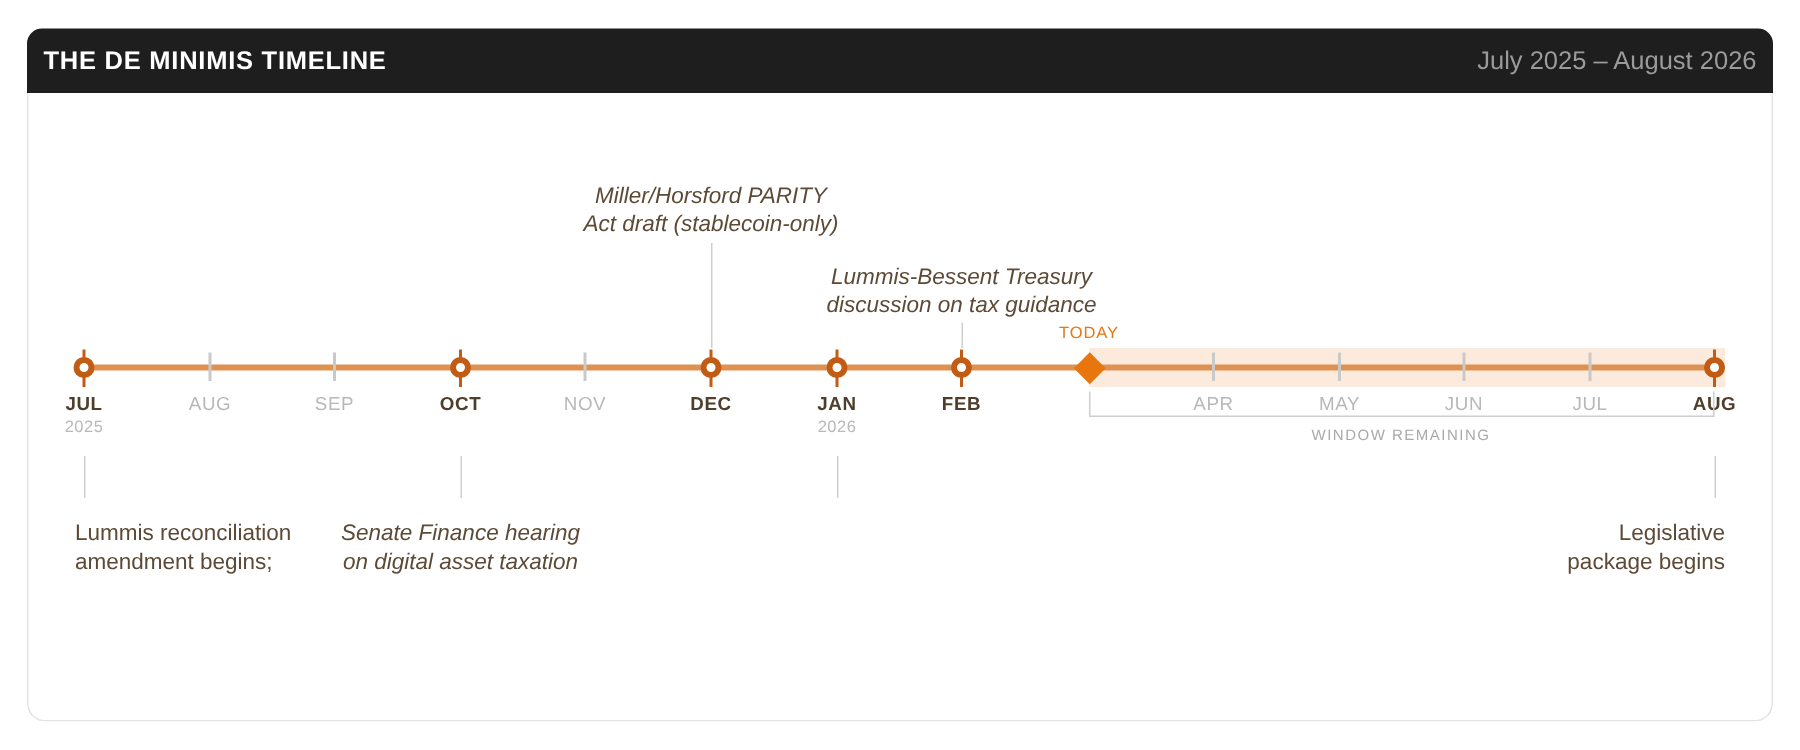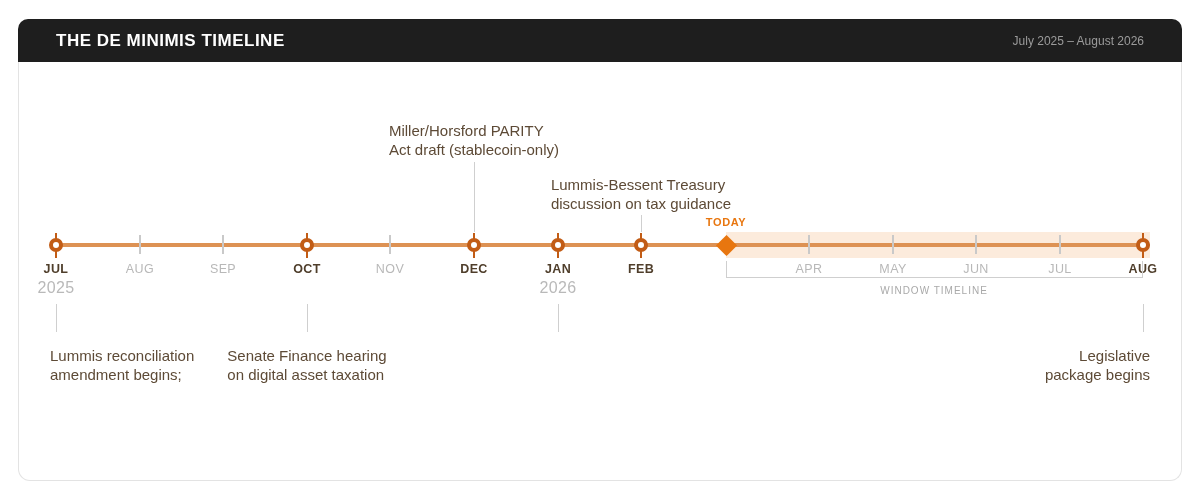--- a/index.html
+++ b/index.html
@@ -3,55 +3,55 @@
 <meta charset="utf-8">
 <style>
   html,body{margin:0;padding:0;background:#ffffff;}
   body{width:1200px;height:500px;position:relative;font-family:"Liberation Sans","DejaVu Sans",sans-serif;}
   .stage{position:absolute;left:0;top:0;width:1200px;height:500px;}
 
   
   .card{position:absolute;left:18px;top:19px;width:1164px;height:462px;}
   .card-header{position:absolute;left:0;top:0;width:100%;height:43px;background:#1e1e1e;
     border-radius:10px 10px 0 0;display:flex;align-items:center;justify-content:space-between;
-    box-sizing:border-box;padding:0 38px;}
+    box-sizing:border-box;padding:0 11px;}
   .card-title{color:#ffffff;font-size:17px;font-weight:700;letter-spacing:0.5px;}
-  .card-range{color:#9b9b9b;font-size:12px;}
+  .card-range{color:#9b9b9b;font-size:17px;}
   .card-body{position:absolute;left:0;top:43px;width:100%;height:419px;background:#ffffff;
     border:1px solid #e3e3e3;border-top:none;border-radius:0 0 12px 12px;box-sizing:border-box;}
 
   
   .tl-band{position:absolute;left:726px;top:232px;width:424px;height:26px;background:#fcebdc;}
   .tl-line{position:absolute;left:52px;top:243px;width:1098px;height:4px;background:#dd9254;border-radius:2px;}
 
   .month{position:absolute;top:0;width:0;height:0;}
   .tick-minor{position:absolute;left:-0.75px;top:235px;width:1.5px;height:19px;background:#c9c9c9;}
   .tick-major{position:absolute;left:-1.25px;top:233px;width:2.5px;height:25px;background:#c25c15;}
   .ring{position:absolute;left:-7px;top:238px;width:14px;height:14px;box-sizing:border-box;
     border:4px solid #c25c15;background:#ffffff;border-radius:50%;}
   .m-label{position:absolute;top:262px;transform:translateX(-50%);font-size:12.5px;letter-spacing:0.4px;white-space:nowrap;}
   .m-label.major{color:#4f3e2b;font-weight:700;}
   .m-label.minor{color:#b8b8b8;font-weight:500;}
-  .m-year{position:absolute;top:279px;transform:translateX(-50%);font-size:16px;color:#b9b9b9;letter-spacing:0.3px;}
+  .m-year{position:absolute;top:279px;transform:translateX(-50%);font-size:11px;color:#b9b9b9;letter-spacing:0.3px;}
 
   
   .today-diamond{position:absolute;left:719px;top:238px;width:15px;height:15px;background:#e8760f;transform:rotate(45deg);}
   .today-label{position:absolute;left:726px;top:216px;transform:translateX(-50%);
-    color:#e8760f;font-size:11px;font-weight:700;letter-spacing:0.6px;text-align:right;}
+    color:#e8760f;font-size:11px;font-weight:400;letter-spacing:0.6px;text-align:right;}
 
   
   .bracket{position:absolute;left:726px;top:261px;width:417px;height:17px;box-sizing:border-box;
     border-left:1px solid #cfcfcf;border-right:1px solid #cfcfcf;border-bottom:1px solid #cfcfcf;}
   .window-label{position:absolute;left:934px;top:285px;transform:translateX(-50%);
     color:#a9a9a9;font-size:10px;letter-spacing:1px;white-space:nowrap;}
 
   
   .leader{position:absolute;width:1px;background:#cfcfcf;}
   .anno{position:absolute;color:#5d4a36;font-size:15px;line-height:19px;white-space:nowrap;}
-  .anno.center{transform:translateX(-50%);text-align:left;}
+  .anno.center{transform:translateX(-50%);text-align:center;font-style:italic;}
   .anno.left{text-align:left;}
   .anno.right{text-align:right;}
   .anno div{white-space:nowrap;}
 </style>
 </head>
 <body>
 
 <div class="stage">
 
   <div class="card">
@@ -124,21 +124,21 @@
   <div class="month" style="left:1143px">
     <span class="tick-major"></span>
     <span class="ring"></span>
     <span class="m-label major">AUG</span>
   </div>
 
   <div class="today-label">TODAY</div>
   <div class="today-diamond"></div>
 
   <div class="bracket"></div>
-  <div class="window-label">WINDOW TIMELINE</div>
+  <div class="window-label">WINDOW REMAINING</div>
 
   <div class="leader" style="left:474px;top:162px;height:70px;"></div>
   <div class="anno center" style="left:474px;top:121px;">
     <div>Miller/Horsford PARITY</div>
     <div>Act draft (stablecoin-only)</div>
   </div>
 
   <div class="leader" style="left:641px;top:215px;height:17px;"></div>
   <div class="anno center" style="left:641px;top:175px;">
     <div>Lummis-Bessent Treasury</div>

